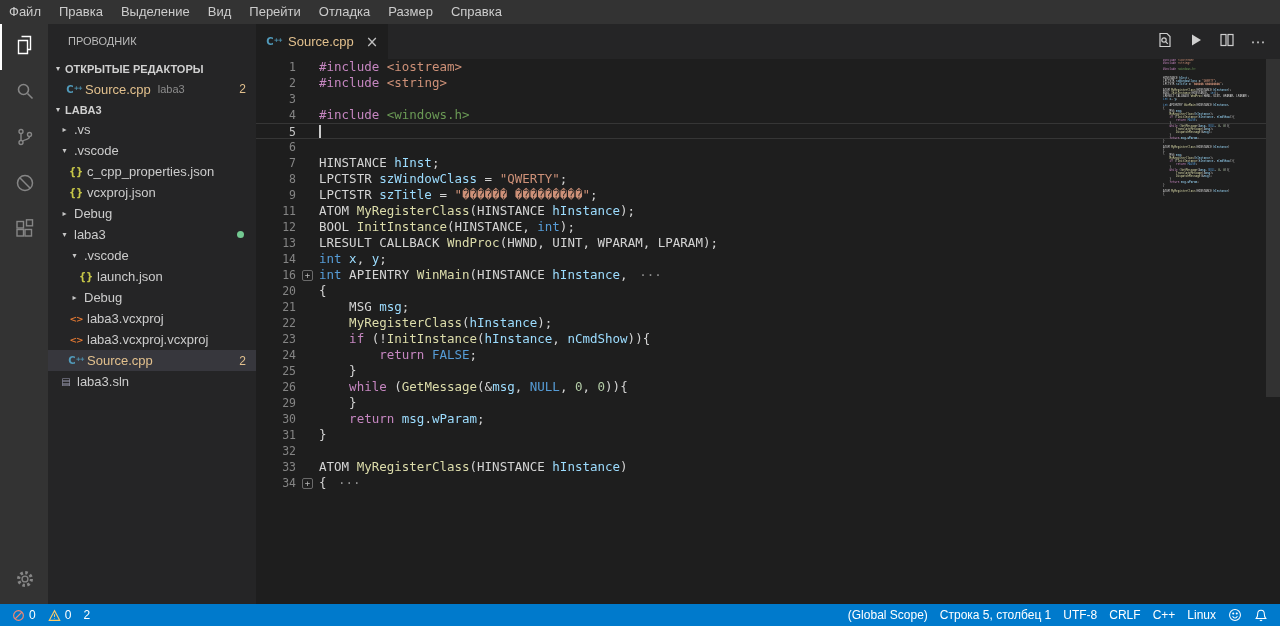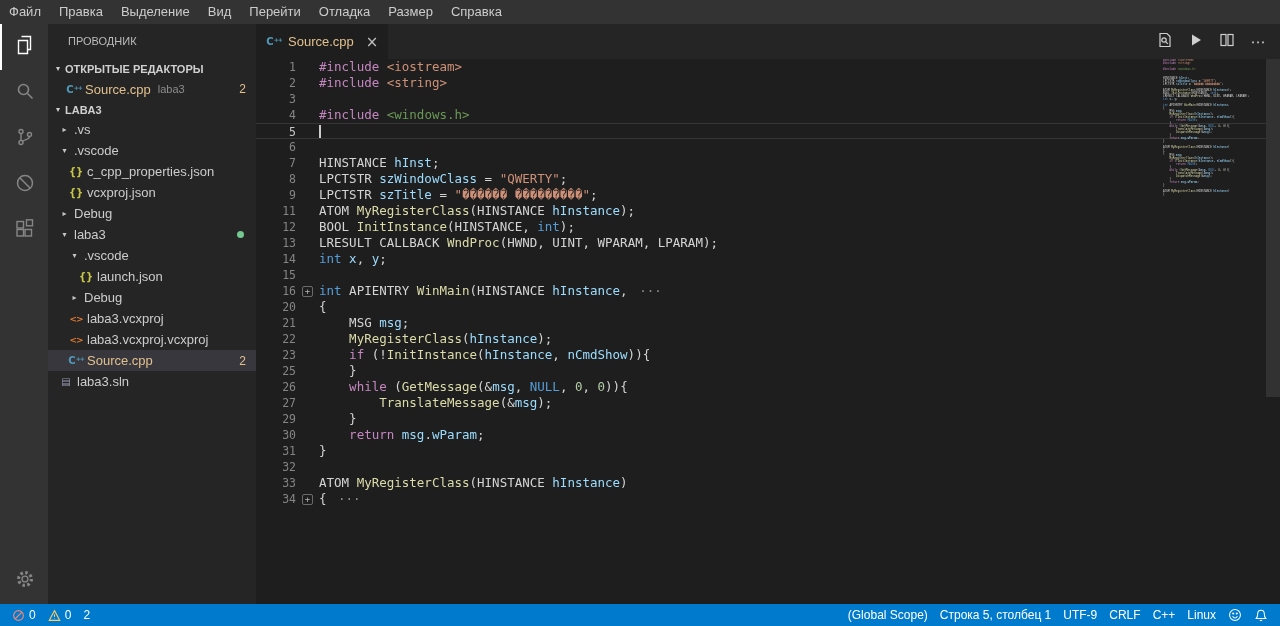--- a/index.html
+++ b/index.html
@@ -252,29 +252,28 @@
             <div class="line"><span class="ln">4</span><span class="gut"></span><span class="ctext"><span style="color: rgb(197, 134, 192);">#include</span><span style="color: rgb(212, 212, 212);"> </span><span style="color: rgb(106, 153, 85);">&lt;windows.h&gt;</span></span></div>
             <div class="line cur"><span class="ln">5</span><span class="gut"></span><span class="ctext"><span class="cursor"></span></span></div>
             <div class="line"><span class="ln">6</span><span class="gut"></span><span class="ctext"></span></div>
             <div class="line"><span class="ln">7</span><span class="gut"></span><span class="ctext"><span style="color: rgb(212, 212, 212);">HINSTANCE</span><span style="color: rgb(212, 212, 212);"> </span><span style="color: rgb(156, 220, 254);">hInst</span><span style="color: rgb(212, 212, 212);">;</span></span></div>
             <div class="line"><span class="ln">8</span><span class="gut"></span><span class="ctext"><span style="color: rgb(212, 212, 212);">LPCTSTR</span><span style="color: rgb(212, 212, 212);"> </span><span style="color: rgb(156, 220, 254);">szWindowClass</span><span style="color: rgb(212, 212, 212);"> = </span><span style="color: rgb(206, 145, 120);">"QWERTY"</span><span style="color: rgb(212, 212, 212);">;</span></span></div>
             <div class="line"><span class="ln">9</span><span class="gut"></span><span class="ctext"><span style="color: rgb(212, 212, 212);">LPCTSTR</span><span style="color: rgb(212, 212, 212);"> </span><span style="color: rgb(156, 220, 254);">szTitle</span><span style="color: rgb(212, 212, 212);"> = </span><span style="color: rgb(206, 145, 120);">"������ ���������"</span><span style="color: rgb(212, 212, 212);">;</span></span></div>
             <div class="line"><span class="ln">11</span><span class="gut"></span><span class="ctext"><span style="color: rgb(212, 212, 212);">ATOM</span><span style="color: rgb(212, 212, 212);"> </span><span style="color: rgb(220, 220, 170);">MyRegisterClass</span><span style="color: rgb(212, 212, 212);">(</span><span style="color: rgb(212, 212, 212);">HINSTANCE</span><span style="color: rgb(212, 212, 212);"> </span><span style="color: rgb(156, 220, 254);">hInstance</span><span style="color: rgb(212, 212, 212);">);</span></span></div>
             <div class="line"><span class="ln">12</span><span class="gut"></span><span class="ctext"><span style="color: rgb(212, 212, 212);">BOOL</span><span style="color: rgb(212, 212, 212);"> </span><span style="color: rgb(220, 220, 170);">InitInstance</span><span style="color: rgb(212, 212, 212);">(</span><span style="color: rgb(212, 212, 212);">HINSTANCE</span><span style="color: rgb(212, 212, 212);">, </span><span style="color: rgb(86, 156, 214);">int</span><span style="color: rgb(212, 212, 212);">);</span></span></div>
             <div class="line"><span class="ln">13</span><span class="gut"></span><span class="ctext"><span style="color: rgb(212, 212, 212);">LRESULT</span><span style="color: rgb(212, 212, 212);"> </span><span style="color: rgb(212, 212, 212);">CALLBACK</span><span style="color: rgb(212, 212, 212);"> </span><span style="color: rgb(220, 220, 170);">WndProc</span><span style="color: rgb(212, 212, 212);">(</span><span style="color: rgb(212, 212, 212);">HWND</span><span style="color: rgb(212, 212, 212);">, </span><span style="color: rgb(212, 212, 212);">UINT</span><span style="color: rgb(212, 212, 212);">, </span><span style="color: rgb(212, 212, 212);">WPARAM</span><span style="color: rgb(212, 212, 212);">, </span><span style="color: rgb(212, 212, 212);">LPARAM</span><span style="color: rgb(212, 212, 212);">);</span></span></div>
             <div class="line"><span class="ln">14</span><span class="gut"></span><span class="ctext"><span style="color: rgb(86, 156, 214);">int</span><span style="color: rgb(212, 212, 212);"> </span><span style="color: rgb(156, 220, 254);">x</span><span style="color: rgb(212, 212, 212);">, </span><span style="color: rgb(156, 220, 254);">y</span><span style="color: rgb(212, 212, 212);">;</span></span></div>
-            <div class="line"><span class="ln">15</span><span class="gut"></span><span class="ctext"></span></div>
             <div class="line"><span class="ln">16</span><span class="gut"><span class="foldbox">+</span></span><span class="ctext"><span style="color: rgb(86, 156, 214);">int</span><span style="color: rgb(212, 212, 212);"> </span><span style="color: rgb(212, 212, 212);">APIENTRY</span><span style="color: rgb(212, 212, 212);"> </span><span style="color: rgb(220, 220, 170);">WinMain</span><span style="color: rgb(212, 212, 212);">(</span><span style="color: rgb(212, 212, 212);">HINSTANCE</span><span style="color: rgb(212, 212, 212);"> </span><span style="color: rgb(156, 220, 254);">hInstance</span><span style="color: rgb(212, 212, 212);">, </span><span class="ell">···</span></span></div>
             <div class="line"><span class="ln">20</span><span class="gut"></span><span class="ctext"><span style="color: rgb(212, 212, 212);">{</span></span></div>
             <div class="line"><span class="ln">21</span><span class="gut"></span><span class="ctext"><span style="color: rgb(212, 212, 212);">    </span><span style="color: rgb(212, 212, 212);">MSG</span><span style="color: rgb(212, 212, 212);"> </span><span style="color: rgb(156, 220, 254);">msg</span><span style="color: rgb(212, 212, 212);">;</span></span></div>
             <div class="line"><span class="ln">22</span><span class="gut"></span><span class="ctext"><span style="color: rgb(212, 212, 212);">    </span><span style="color: rgb(220, 220, 170);">MyRegisterClass</span><span style="color: rgb(212, 212, 212);">(</span><span style="color: rgb(156, 220, 254);">hInstance</span><span style="color: rgb(212, 212, 212);">);</span></span></div>
             <div class="line"><span class="ln">23</span><span class="gut"></span><span class="ctext"><span style="color: rgb(212, 212, 212);">    </span><span style="color: rgb(197, 134, 192);">if</span><span style="color: rgb(212, 212, 212);"> (!</span><span style="color: rgb(220, 220, 170);">InitInstance</span><span style="color: rgb(212, 212, 212);">(</span><span style="color: rgb(156, 220, 254);">hInstance</span><span style="color: rgb(212, 212, 212);">, </span><span style="color: rgb(156, 220, 254);">nCmdShow</span><span style="color: rgb(212, 212, 212);">)){</span></span></div>
+            <div class="line"><span class="ln">24</span><span class="gut"></span><span class="ctext"><span style="color: rgb(212, 212, 212);">        </span><span style="color: rgb(197, 134, 192);">return</span><span style="color: rgb(212, 212, 212);"> </span><span style="color: rgb(86, 156, 214);">FALSE</span><span style="color: rgb(212, 212, 212);">;</span></span></div>
             <div class="line"><span class="ln">25</span><span class="gut"></span><span class="ctext"><span style="color: rgb(212, 212, 212);">    }</span></span></div>
             <div class="line"><span class="ln">26</span><span class="gut"></span><span class="ctext"><span style="color: rgb(212, 212, 212);">    </span><span style="color: rgb(197, 134, 192);">while</span><span style="color: rgb(212, 212, 212);"> (</span><span style="color: rgb(220, 220, 170);">GetMessage</span><span style="color: rgb(212, 212, 212);">(&amp;</span><span style="color: rgb(156, 220, 254);">msg</span><span style="color: rgb(212, 212, 212);">, </span><span style="color: rgb(86, 156, 214);">NULL</span><span style="color: rgb(212, 212, 212);">, </span><span style="color: rgb(181, 206, 168);">0</span><span style="color: rgb(212, 212, 212);">, </span><span style="color: rgb(181, 206, 168);">0</span><span style="color: rgb(212, 212, 212);">)){</span></span></div>
-            <div class="line"><span class="ln">27</span><span class="gut"></span><span class="ctext"><span style="color: rgb(212, 212, 212);">        </span><span style="color: rgb(220, 220, 170);">TranslateMessage</span><span style="color: rgb(212, 212, 212);">(&amp;</span><span style="color: rgb(156, 220, 254);">msg</span><span style="color: rgb(212, 212, 212);">);</span></span></div>
             <div class="line"><span class="ln">29</span><span class="gut"></span><span class="ctext"><span style="color: rgb(212, 212, 212);">    }</span></span></div>
             <div class="line"><span class="ln">30</span><span class="gut"></span><span class="ctext"><span style="color: rgb(212, 212, 212);">    </span><span style="color: rgb(197, 134, 192);">return</span><span style="color: rgb(212, 212, 212);"> </span><span style="color: rgb(156, 220, 254);">msg</span><span style="color: rgb(212, 212, 212);">.</span><span style="color: rgb(156, 220, 254);">wParam</span><span style="color: rgb(212, 212, 212);">;</span></span></div>
             <div class="line"><span class="ln">31</span><span class="gut"></span><span class="ctext"><span style="color: rgb(212, 212, 212);">}</span></span></div>
             <div class="line"><span class="ln">32</span><span class="gut"></span><span class="ctext"></span></div>
             <div class="line"><span class="ln">33</span><span class="gut"></span><span class="ctext"><span style="color: rgb(212, 212, 212);">ATOM</span><span style="color: rgb(212, 212, 212);"> </span><span style="color: rgb(220, 220, 170);">MyRegisterClass</span><span style="color: rgb(212, 212, 212);">(</span><span style="color: rgb(212, 212, 212);">HINSTANCE</span><span style="color: rgb(212, 212, 212);"> </span><span style="color: rgb(156, 220, 254);">hInstance</span><span style="color: rgb(212, 212, 212);">)</span></span></div>
             <div class="line"><span class="ln">34</span><span class="gut"><span class="foldbox">+</span></span><span class="ctext"><span style="color: rgb(212, 212, 212);">{ </span><span class="ell">···</span></span></div>
           </div>
         <div class="minimap">
           <div class="mm-inner" id="mm-content"><div><span style="color: rgb(197, 134, 192);">#include</span><span style="color: rgb(212, 212, 212);"> </span><span style="color: rgb(206, 145, 120);">&lt;iostream&gt;</span></div><div><span style="color: rgb(197, 134, 192);">#include</span><span style="color: rgb(212, 212, 212);"> </span><span style="color: rgb(206, 145, 120);">&lt;string&gt;</span></div><div>&nbsp;</div><div><span style="color: rgb(197, 134, 192);">#include</span><span style="color: rgb(212, 212, 212);"> </span><span style="color: rgb(106, 153, 85);">&lt;windows.h&gt;</span></div><div>&nbsp;</div><div>&nbsp;</div><div><span style="color: rgb(212, 212, 212);">HINSTANCE</span><span style="color: rgb(212, 212, 212);"> </span><span style="color: rgb(156, 220, 254);">hInst</span><span style="color: rgb(212, 212, 212);">;</span></div><div><span style="color: rgb(212, 212, 212);">LPCTSTR</span><span style="color: rgb(212, 212, 212);"> </span><span style="color: rgb(156, 220, 254);">szWindowClass</span><span style="color: rgb(212, 212, 212);"> = </span><span style="color: rgb(206, 145, 120);">"QWERTY"</span><span style="color: rgb(212, 212, 212);">;</span></div><div><span style="color: rgb(212, 212, 212);">LPCTSTR</span><span style="color: rgb(212, 212, 212);"> </span><span style="color: rgb(156, 220, 254);">szTitle</span><span style="color: rgb(212, 212, 212);"> = </span><span style="color: rgb(206, 145, 120);">"������ ���������"</span><span style="color: rgb(212, 212, 212);">;</span></div><div>&nbsp;</div><div><span style="color: rgb(212, 212, 212);">ATOM</span><span style="color: rgb(212, 212, 212);"> </span><span style="color: rgb(220, 220, 170);">MyRegisterClass</span><span style="color: rgb(212, 212, 212);">(</span><span style="color: rgb(212, 212, 212);">HINSTANCE</span><span style="color: rgb(212, 212, 212);"> </span><span style="color: rgb(156, 220, 254);">hInstance</span><span style="color: rgb(212, 212, 212);">);</span></div><div><span style="color: rgb(212, 212, 212);">BOOL</span><span style="color: rgb(212, 212, 212);"> </span><span style="color: rgb(220, 220, 170);">InitInstance</span><span style="color: rgb(212, 212, 212);">(</span><span style="color: rgb(212, 212, 212);">HINSTANCE</span><span style="color: rgb(212, 212, 212);">, </span><span style="color: rgb(86, 156, 214);">int</span><span style="color: rgb(212, 212, 212);">);</span></div><div><span style="color: rgb(212, 212, 212);">LRESULT</span><span style="color: rgb(212, 212, 212);"> </span><span style="color: rgb(212, 212, 212);">CALLBACK</span><span style="color: rgb(212, 212, 212);"> </span><span style="color: rgb(220, 220, 170);">WndProc</span><span style="color: rgb(212, 212, 212);">(</span><span style="color: rgb(212, 212, 212);">HWND</span><span style="color: rgb(212, 212, 212);">, </span><span style="color: rgb(212, 212, 212);">UINT</span><span style="color: rgb(212, 212, 212);">, </span><span style="color: rgb(212, 212, 212);">WPARAM</span><span style="color: rgb(212, 212, 212);">, </span><span style="color: rgb(212, 212, 212);">LPARAM</span><span style="color: rgb(212, 212, 212);">);</span></div><div><span style="color: rgb(86, 156, 214);">int</span><span style="color: rgb(212, 212, 212);"> </span><span style="color: rgb(156, 220, 254);">x</span><span style="color: rgb(212, 212, 212);">, </span><span style="color: rgb(156, 220, 254);">y</span><span style="color: rgb(212, 212, 212);">;</span></div><div>&nbsp;</div><div><span style="color: rgb(86, 156, 214);">int</span><span style="color: rgb(212, 212, 212);"> </span><span style="color: rgb(212, 212, 212);">APIENTRY</span><span style="color: rgb(212, 212, 212);"> </span><span style="color: rgb(220, 220, 170);">WinMain</span><span style="color: rgb(212, 212, 212);">(</span><span style="color: rgb(212, 212, 212);">HINSTANCE</span><span style="color: rgb(212, 212, 212);"> </span><span style="color: rgb(156, 220, 254);">hInstance</span><span style="color: rgb(212, 212, 212);">, </span></div><div><span style="color: rgb(212, 212, 212);">{</span></div><div><span style="color: rgb(212, 212, 212);">    </span><span style="color: rgb(212, 212, 212);">MSG</span><span style="color: rgb(212, 212, 212);"> </span><span style="color: rgb(156, 220, 254);">msg</span><span style="color: rgb(212, 212, 212);">;</span></div><div><span style="color: rgb(212, 212, 212);">    </span><span style="color: rgb(220, 220, 170);">MyRegisterClass</span><span style="color: rgb(212, 212, 212);">(</span><span style="color: rgb(156, 220, 254);">hInstance</span><span style="color: rgb(212, 212, 212);">);</span></div><div><span style="color: rgb(212, 212, 212);">    </span><span style="color: rgb(197, 134, 192);">if</span><span style="color: rgb(212, 212, 212);"> (!</span><span style="color: rgb(220, 220, 170);">InitInstance</span><span style="color: rgb(212, 212, 212);">(</span><span style="color: rgb(156, 220, 254);">hInstance</span><span style="color: rgb(212, 212, 212);">, </span><span style="color: rgb(156, 220, 254);">nCmdShow</span><span style="color: rgb(212, 212, 212);">)){</span></div><div><span style="color: rgb(212, 212, 212);">        </span><span style="color: rgb(197, 134, 192);">return</span><span style="color: rgb(212, 212, 212);"> </span><span style="color: rgb(86, 156, 214);">FALSE</span><span style="color: rgb(212, 212, 212);">;</span></div><div><span style="color: rgb(212, 212, 212);">    }</span></div><div><span style="color: rgb(212, 212, 212);">    </span><span style="color: rgb(197, 134, 192);">while</span><span style="color: rgb(212, 212, 212);"> (</span><span style="color: rgb(220, 220, 170);">GetMessage</span><span style="color: rgb(212, 212, 212);">(&amp;</span><span style="color: rgb(156, 220, 254);">msg</span><span style="color: rgb(212, 212, 212);">, </span><span style="color: rgb(86, 156, 214);">NULL</span><span style="color: rgb(212, 212, 212);">, </span><span style="color: rgb(181, 206, 168);">0</span><span style="color: rgb(212, 212, 212);">, </span><span style="color: rgb(181, 206, 168);">0</span><span style="color: rgb(212, 212, 212);">)){</span></div><div><span style="color: rgb(212, 212, 212);">        </span><span style="color: rgb(220, 220, 170);">TranslateMessage</span><span style="color: rgb(212, 212, 212);">(&amp;</span><span style="color: rgb(156, 220, 254);">msg</span><span style="color: rgb(212, 212, 212);">);</span></div><div><span style="color: rgb(212, 212, 212);">        </span><span style="color: rgb(220, 220, 170);">DispatchMessage</span><span style="color: rgb(212, 212, 212);">(&amp;</span><span style="color: rgb(156, 220, 254);">msg</span><span style="color: rgb(212, 212, 212);">);</span></div><div><span style="color: rgb(212, 212, 212);">    }</span></div><div><span style="color: rgb(212, 212, 212);">    </span><span style="color: rgb(197, 134, 192);">return</span><span style="color: rgb(212, 212, 212);"> </span><span style="color: rgb(156, 220, 254);">msg</span><span style="color: rgb(212, 212, 212);">.</span><span style="color: rgb(156, 220, 254);">wParam</span><span style="color: rgb(212, 212, 212);">;</span></div><div><span style="color: rgb(212, 212, 212);">}</span></div><div>&nbsp;</div><div><span style="color: rgb(212, 212, 212);">ATOM</span><span style="color: rgb(212, 212, 212);"> </span><span style="color: rgb(220, 220, 170);">MyRegisterClass</span><span style="color: rgb(212, 212, 212);">(</span><span style="color: rgb(212, 212, 212);">HINSTANCE</span><span style="color: rgb(212, 212, 212);"> </span><span style="color: rgb(156, 220, 254);">hInstance</span><span style="color: rgb(212, 212, 212);">)</span></div><div><span style="color: rgb(212, 212, 212);">{ </span></div><div><span style="color: rgb(212, 212, 212);">{</span></div><div><span style="color: rgb(212, 212, 212);">    </span><span style="color: rgb(212, 212, 212);">MSG</span><span style="color: rgb(212, 212, 212);"> </span><span style="color: rgb(156, 220, 254);">msg</span><span style="color: rgb(212, 212, 212);">;</span></div><div><span style="color: rgb(212, 212, 212);">    </span><span style="color: rgb(220, 220, 170);">MyRegisterClass</span><span style="color: rgb(212, 212, 212);">(</span><span style="color: rgb(156, 220, 254);">hInstance</span><span style="color: rgb(212, 212, 212);">);</span></div><div><span style="color: rgb(212, 212, 212);">    </span><span style="color: rgb(197, 134, 192);">if</span><span style="color: rgb(212, 212, 212);"> (!</span><span style="color: rgb(220, 220, 170);">InitInstance</span><span style="color: rgb(212, 212, 212);">(</span><span style="color: rgb(156, 220, 254);">hInstance</span><span style="color: rgb(212, 212, 212);">, </span><span style="color: rgb(156, 220, 254);">nCmdShow</span><span style="color: rgb(212, 212, 212);">)){</span></div><div><span style="color: rgb(212, 212, 212);">        </span><span style="color: rgb(197, 134, 192);">return</span><span style="color: rgb(212, 212, 212);"> </span><span style="color: rgb(86, 156, 214);">FALSE</span><span style="color: rgb(212, 212, 212);">;</span></div><div><span style="color: rgb(212, 212, 212);">    }</span></div><div><span style="color: rgb(212, 212, 212);">    </span><span style="color: rgb(197, 134, 192);">while</span><span style="color: rgb(212, 212, 212);"> (</span><span style="color: rgb(220, 220, 170);">GetMessage</span><span style="color: rgb(212, 212, 212);">(&amp;</span><span style="color: rgb(156, 220, 254);">msg</span><span style="color: rgb(212, 212, 212);">, </span><span style="color: rgb(86, 156, 214);">NULL</span><span style="color: rgb(212, 212, 212);">, </span><span style="color: rgb(181, 206, 168);">0</span><span style="color: rgb(212, 212, 212);">, </span><span style="color: rgb(181, 206, 168);">0</span><span style="color: rgb(212, 212, 212);">)){</span></div><div><span style="color: rgb(212, 212, 212);">        </span><span style="color: rgb(220, 220, 170);">TranslateMessage</span><span style="color: rgb(212, 212, 212);">(&amp;</span><span style="color: rgb(156, 220, 254);">msg</span><span style="color: rgb(212, 212, 212);">);</span></div><div><span style="color: rgb(212, 212, 212);">        </span><span style="color: rgb(220, 220, 170);">DispatchMessage</span><span style="color: rgb(212, 212, 212);">(&amp;</span><span style="color: rgb(156, 220, 254);">msg</span><span style="color: rgb(212, 212, 212);">);</span></div><div><span style="color: rgb(212, 212, 212);">    }</span></div><div><span style="color: rgb(212, 212, 212);">    </span><span style="color: rgb(197, 134, 192);">return</span><span style="color: rgb(212, 212, 212);"> </span><span style="color: rgb(156, 220, 254);">msg</span><span style="color: rgb(212, 212, 212);">.</span><span style="color: rgb(156, 220, 254);">wParam</span><span style="color: rgb(212, 212, 212);">;</span></div><div><span style="color: rgb(212, 212, 212);">}</span></div><div>&nbsp;</div><div><span style="color: rgb(212, 212, 212);">ATOM</span><span style="color: rgb(212, 212, 212);"> </span><span style="color: rgb(220, 220, 170);">MyRegisterClass</span><span style="color: rgb(212, 212, 212);">(</span><span style="color: rgb(212, 212, 212);">HINSTANCE</span><span style="color: rgb(212, 212, 212);"> </span><span style="color: rgb(156, 220, 254);">hInstance</span><span style="color: rgb(212, 212, 212);">)</span></div><div><span style="color: rgb(212, 212, 212);">{ </span></div></div>
         </div>
@@ -312,21 +311,21 @@
         </div>
       </div>
     <div class="sb-right" id="sb-right">
         <div class="sb-item">
           <span>(Global Scope)</span>
         </div>
         <div class="sb-item">
           <span>Строка 5, столбец 1</span>
         </div>
         <div class="sb-item">
-          <span>UTF-9</span>
+          <span>UTF-8</span>
         </div>
         <div class="sb-item">
           <span>CRLF</span>
         </div>
         <div class="sb-item">
           <span>C++</span>
         </div>
         <div class="sb-item">
           <span>Linux</span>
         </div>

